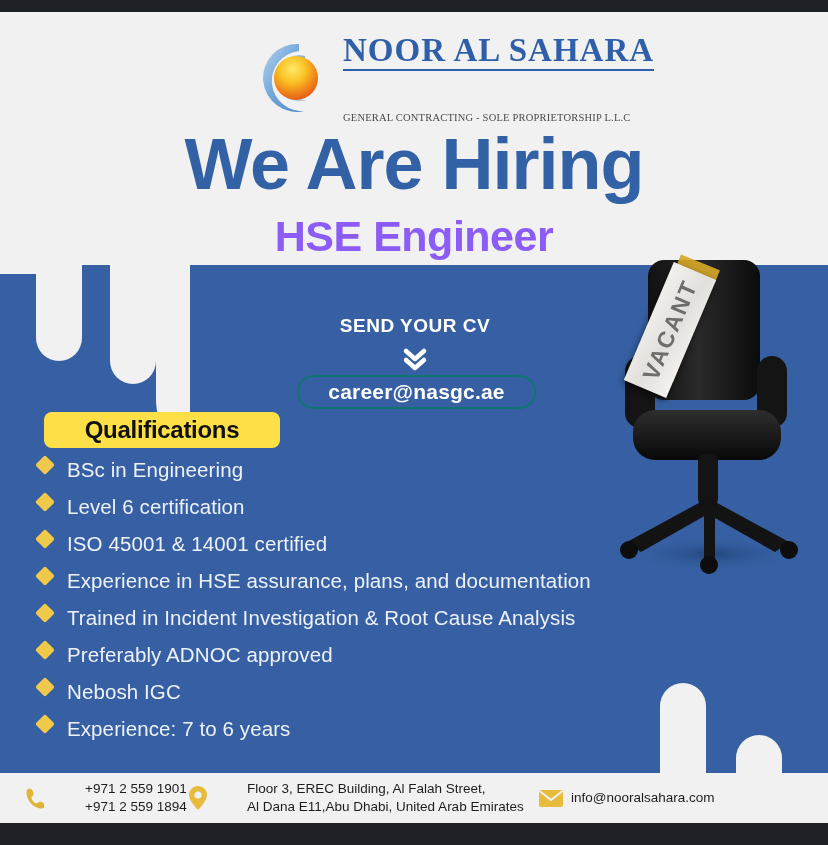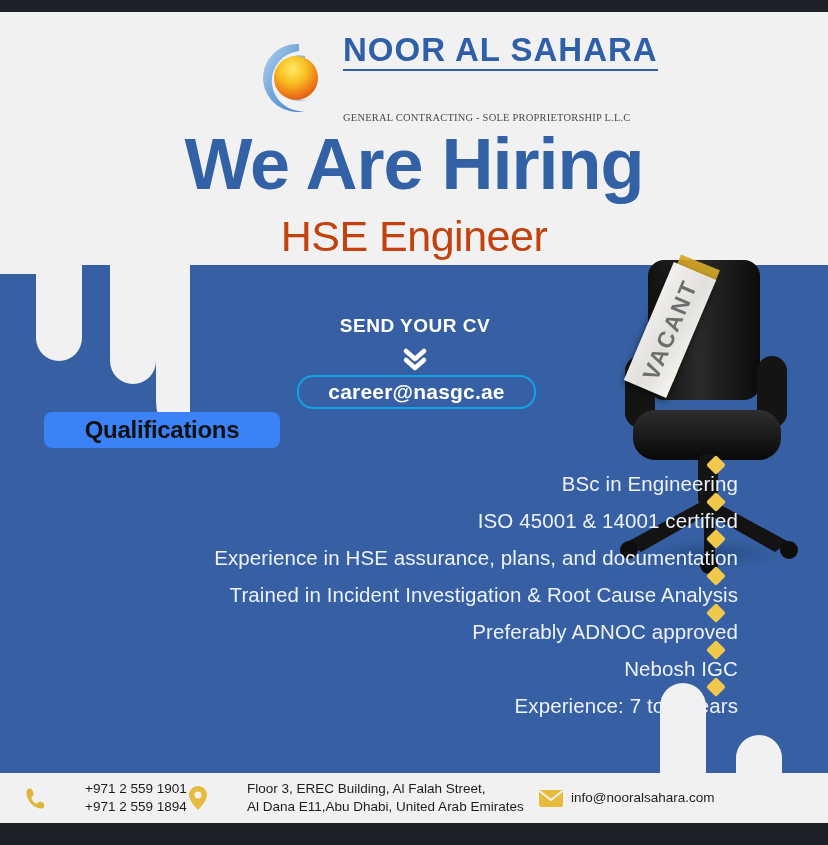--- a/index.html
+++ b/index.html
@@ -27,62 +27,62 @@
   .notch{position:absolute;background:#3660a3;border-top-left-radius:40px;border-top-right-radius:40px;}
 
   
   .comb-right{position:absolute;right:0;bottom:22px;width:220px;height:140px;}
 
   
   .logo-wrap{position:absolute;left:255px;top:38px;width:330px;height:80px;display:flex;align-items:center;gap:10px;}
   .logo-mark{position:relative;width:78px;height:78px;flex:0 0 78px;}
   .logo-text{display:flex;flex-direction:column;justify-content:center;}
   .logo-name{
-    font-family:Liberation Sans, sans-serif;font-weight:700;font-size:33px;letter-spacing:1px;
+    font-family:Liberation Serif, serif;font-weight:700;font-size:33px;letter-spacing:1px;
     color:#2f5fa8;line-height:1.05;white-space:nowrap;
   }
   .logo-rule{height:2px;background:#2f5fa8;margin:2px 0 3px 0;}
   .logo-sub{
     font-family:"Liberation Serif",serif;font-size:10.5px;letter-spacing:.2px;color:#4a4a4a;
     white-space:nowrap;
     margin-top:38px;
   }
 
   
   .hiring{
     position:absolute;left:0;top:128px;width:828px;text-align:center;
     font-size:72px;font-weight:700;color:#3261a5;letter-spacing:-1px;line-height:1;
   }
   .role{
     position:absolute;left:0;top:215px;width:828px;text-align:center;
-    font-size:43px;font-weight:400;color:#c2410c;letter-spacing:-.5px;line-height:1;
+    font-size:43px;font-weight:700;color:#8b5cf6;letter-spacing:-.5px;line-height:1;
   }
 
   
   .sendcv{
     position:absolute;left:180px;top:315px;width:470px;text-align:center;
     color:#ffffff;font-size:19px;font-weight:700;letter-spacing:.5px;
   }
   .chev{position:absolute;left:180px;top:348px;width:470px;text-align:center;}
   .email-btn{
     position:absolute;left:297px;top:375px;width:235px;height:30px;
-    border:2px solid #0ea5e9;border-radius:16px;
+    border:2px solid #0f766e;border-radius:16px;
     display:flex;align-items:center;justify-content:center;
     color:#ffffff;font-size:21px;font-weight:700;letter-spacing:.2px;
   }
 
   
   .qual-badge{
     position:absolute;left:44px;top:412px;width:236px;height:36px;
-    background:#3b82f6;border-radius:8px;
+    background:#fde047;border-radius:8px;
     display:flex;align-items:center;justify-content:center;
     color:#111111;font-size:24px;font-weight:700;letter-spacing:-.3px;
   }
   .bullets{position:absolute;left:38px;top:458px;width:700px;}
-  .bullet{display:flex;align-items:flex-end;height:37px;flex-direction:column;}
+  .bullet{display:flex;align-items:flex-start;height:37px;}
   .dia{
     width:14px;height:14px;background:#f0c84a;flex:0 0 14px;
     transform:rotate(45deg);border-radius:2px;margin-right:15px;
   }
   .btxt{color:#eef2f8;font-size:20.5px;letter-spacing:.1px;white-space:nowrap;}
 
   
   .chair{position:absolute;left:605px;top:258px;width:215px;height:320px;}
   .chair svg{position:absolute;left:0;top:0;}
   .vacant-tag{
@@ -223,41 +223,45 @@
   <div class="email-btn">career@nasgc.ae</div>
 
   <div class="qual-badge">Qualifications</div>
   <div class="bullets">
     <div class="bullet">
       <span class="dia"></span>
       <span class="btxt">BSc in Engineering</span>
     </div>
     <div class="bullet">
       <span class="dia"></span>
+      <span class="btxt">Level 6 certification</span>
+    </div>
+    <div class="bullet">
+      <span class="dia"></span>
       <span class="btxt">ISO 45001 &amp; 14001 certified</span>
     </div>
     <div class="bullet">
       <span class="dia"></span>
       <span class="btxt">Experience in HSE assurance, plans, and documentation</span>
     </div>
     <div class="bullet">
       <span class="dia"></span>
       <span class="btxt">Trained in Incident Investigation &amp; Root Cause Analysis</span>
     </div>
     <div class="bullet">
       <span class="dia"></span>
       <span class="btxt">Preferably ADNOC approved</span>
     </div>
     <div class="bullet">
       <span class="dia"></span>
       <span class="btxt">Nebosh IGC</span>
     </div>
     <div class="bullet">
       <span class="dia"></span>
-      <span class="btxt">Experience: 7 to 5 years</span>
+      <span class="btxt">Experience: 7 to 6 years</span>
     </div>
   </div>
 
   <div class="footer-row">
 
     <div class="fitem f-phone">
       <span class="ficon">
         <svg width="22" height="24" viewBox="0 0 22 24">
           <path d="M4 3 C8 2 9 5 9.5 7.5 C10 10 7.5 10 7.5 11.5 C7.5 14 10 17 12.5 17.5 C14 17.8 14 15.2 16.5 15.8 C19 16.4 21 17.5 20 21 C19 24 12 22.5 7.5 18 C3 13.5 0.8 5 4 3 Z" fill="#e0b437"></path>
         </svg>

